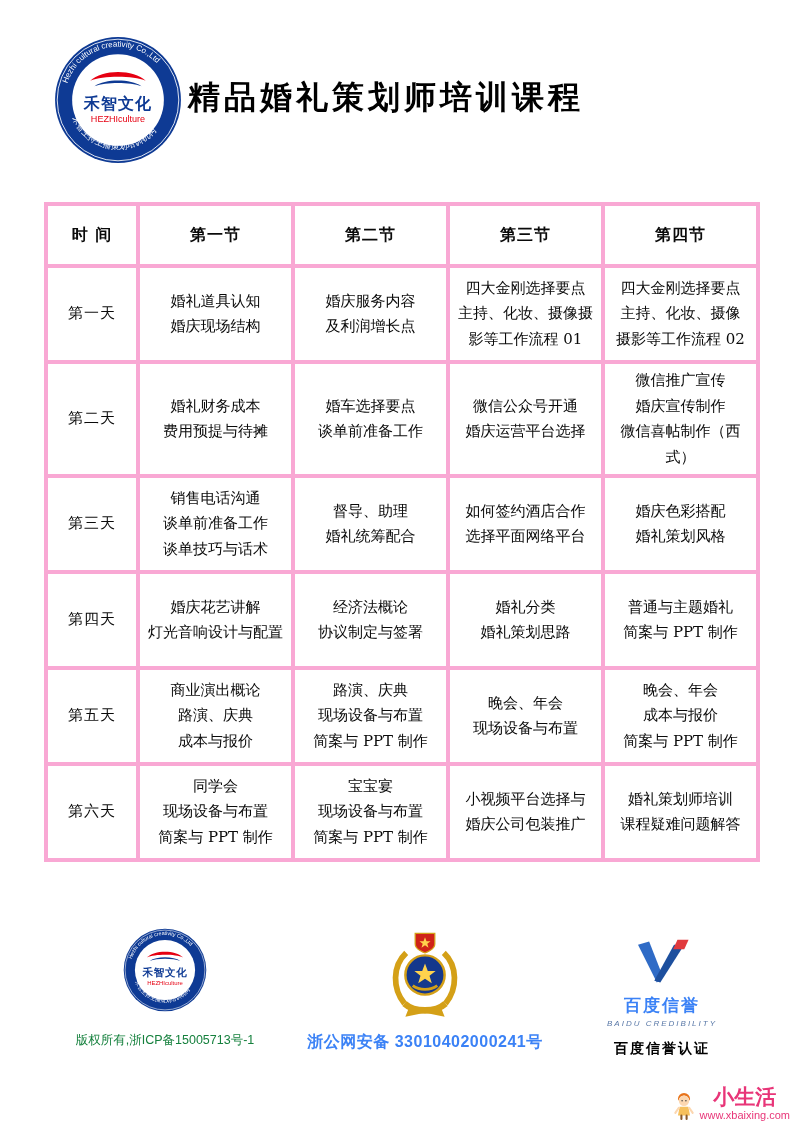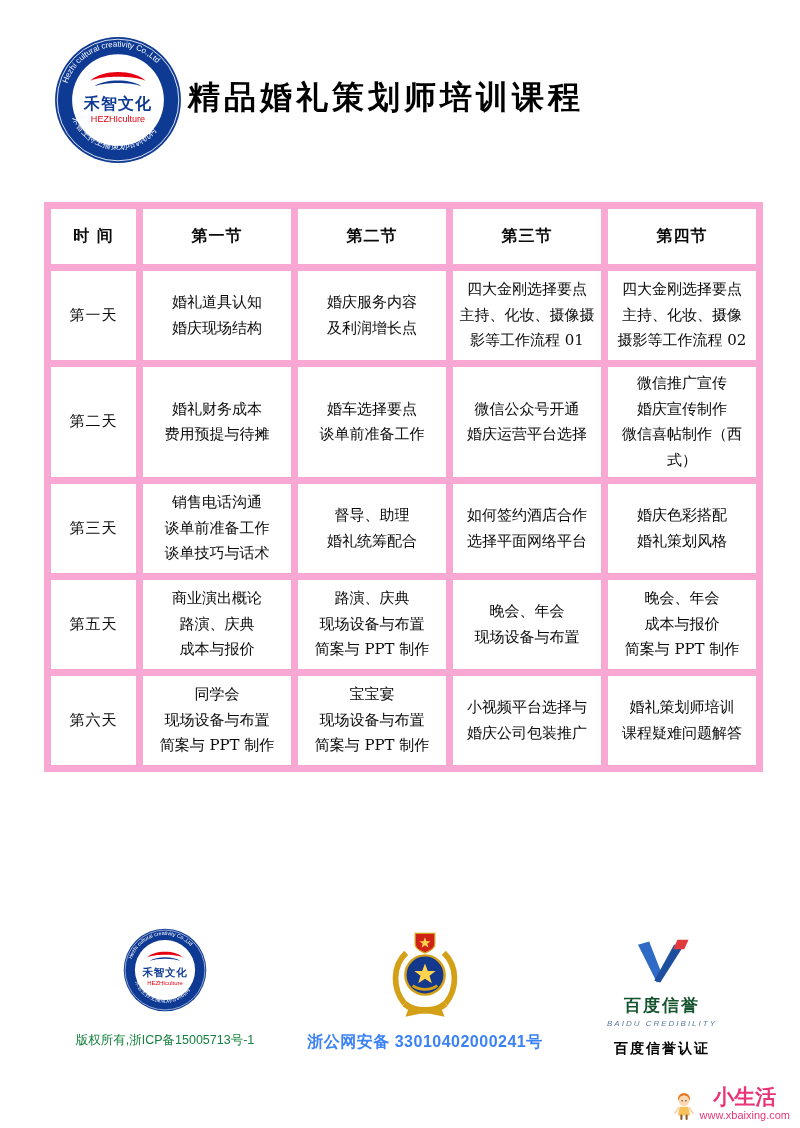--- a/index.html
+++ b/index.html
@@ -17,21 +17,21 @@
     white-space:nowrap;
   }
 
   
   .course-table {
     position:absolute; top:202px; left:44px; width:712px;
     border-collapse:collapse; table-layout:fixed;
     font-family:"DejaVu Serif", serif;
   }
   .course-table th, .course-table td {
-    border:7px solid #f9a8d4; text-align:center; vertical-align:middle;
+    border:4px solid #f9a8d4; text-align:center; vertical-align:middle;
     padding:4px 3px; color:#0a0a0a;
   }
   .course-table thead tr { height:62px; }
   .course-table tbody tr { height:96px; }
   .course-table th { font-size:16px; font-weight:bold; letter-spacing:1px; }
   .course-table td { font-size:15px; line-height:1.7; white-space:pre-line; }
   .course-table td.day { font-size:15px; letter-spacing:1px; }
 
   
   .footer-left { position:absolute; left:60px; top:928px; width:210px; text-align:center; }
@@ -40,21 +40,21 @@
   .copyright-text { margin-top:16px; font-size:12.5px; color:#15803d; }
 
   .footer-center { position:absolute; left:300px; top:930px; width:250px; text-align:center; }
   .badge-wrap { width:78px; height:90px; display:inline-block; }
   .badge-wrap svg { width:100%; height:100%; display:block; }
   .police-text { margin-top:8px; font-size:16px; font-weight:bold; color:#3b82f6; letter-spacing:0.5px; }
 
   .footer-right { position:absolute; left:582px; top:938px; width:160px; text-align:center; }
   .baidu-mark { width:56px; height:48px; display:inline-block; }
   .baidu-mark svg { width:100%; height:100%; display:block; }
-  .baidu-title { font-size:17px; font-weight:bold; color:#14532d; letter-spacing:2px; margin-top:4px; }
+  .baidu-title { font-size:17px; font-weight:bold; color:#3b82f6; letter-spacing:2px; margin-top:4px; }
   .baidu-sub { font-size:8px; color:#5a79a8; letter-spacing:2px; margin-top:2px;font-style:italic; }
   .baidu-caption { font-size:14px; font-weight:bold; color:#000; letter-spacing:2px; margin-top:12px; }
 
   
   .watermark { position:absolute; right:10px; bottom:6px; display:flex; align-items:flex-end; }
   .mascot { width:26px; height:32px; margin-right:3px; }
   .mascot svg { width:100%; height:100%; display:block; }
   .wm-texts { text-align:center; }
   .wm-name { font-size:21px; font-weight:bold; color:#e83578; line-height:1.1; font-family:"DejaVu Sans", sans-serif; }
   .wm-url { font-size:11px; color:#e83578; line-height:1.2; }
@@ -135,20 +135,31 @@
 谈单前准备工作
 谈单技巧与话术</td>
         <td>督导、助理
 婚礼统筹配合</td>
         <td>如何签约酒店合作
 选择平面网络平台</td>
         <td>婚庆色彩搭配
 婚礼策划风格</td>
       </tr>
       <tr>
+        <td class="day">第四天</td>
+        <td>婚庆花艺讲解
+灯光音响设计与配置</td>
+        <td>经济法概论
+协议制定与签署</td>
+        <td>婚礼分类
+婚礼策划思路</td>
+        <td>普通与主题婚礼
+简案与 PPT 制作</td>
+      </tr>
+      <tr>
         <td class="day">第五天</td>
         <td>商业演出概论
 路演、庆典
 成本与报价</td>
         <td>路演、庆典
 现场设备与布置
 简案与 PPT 制作</td>
         <td>晚会、年会
 现场设备与布置</td>
         <td>晚会、年会

